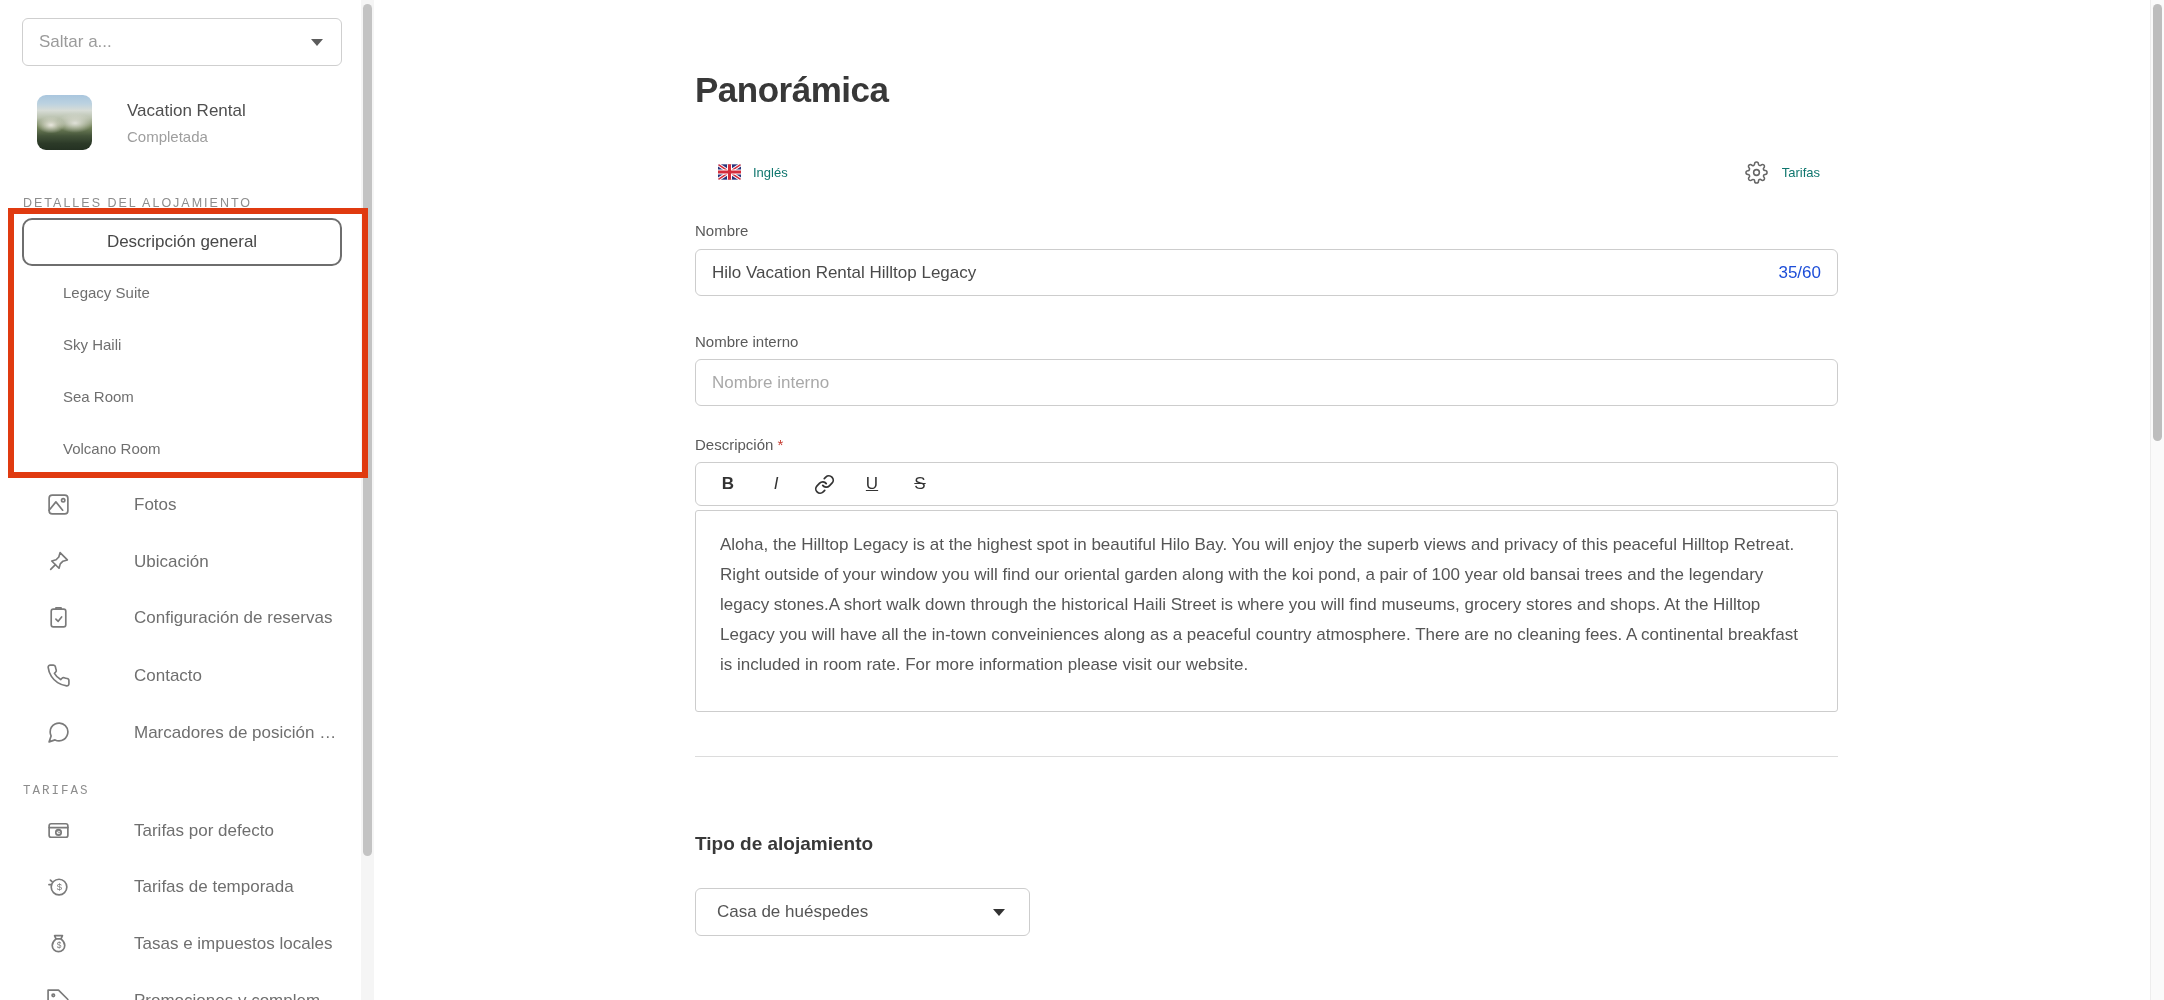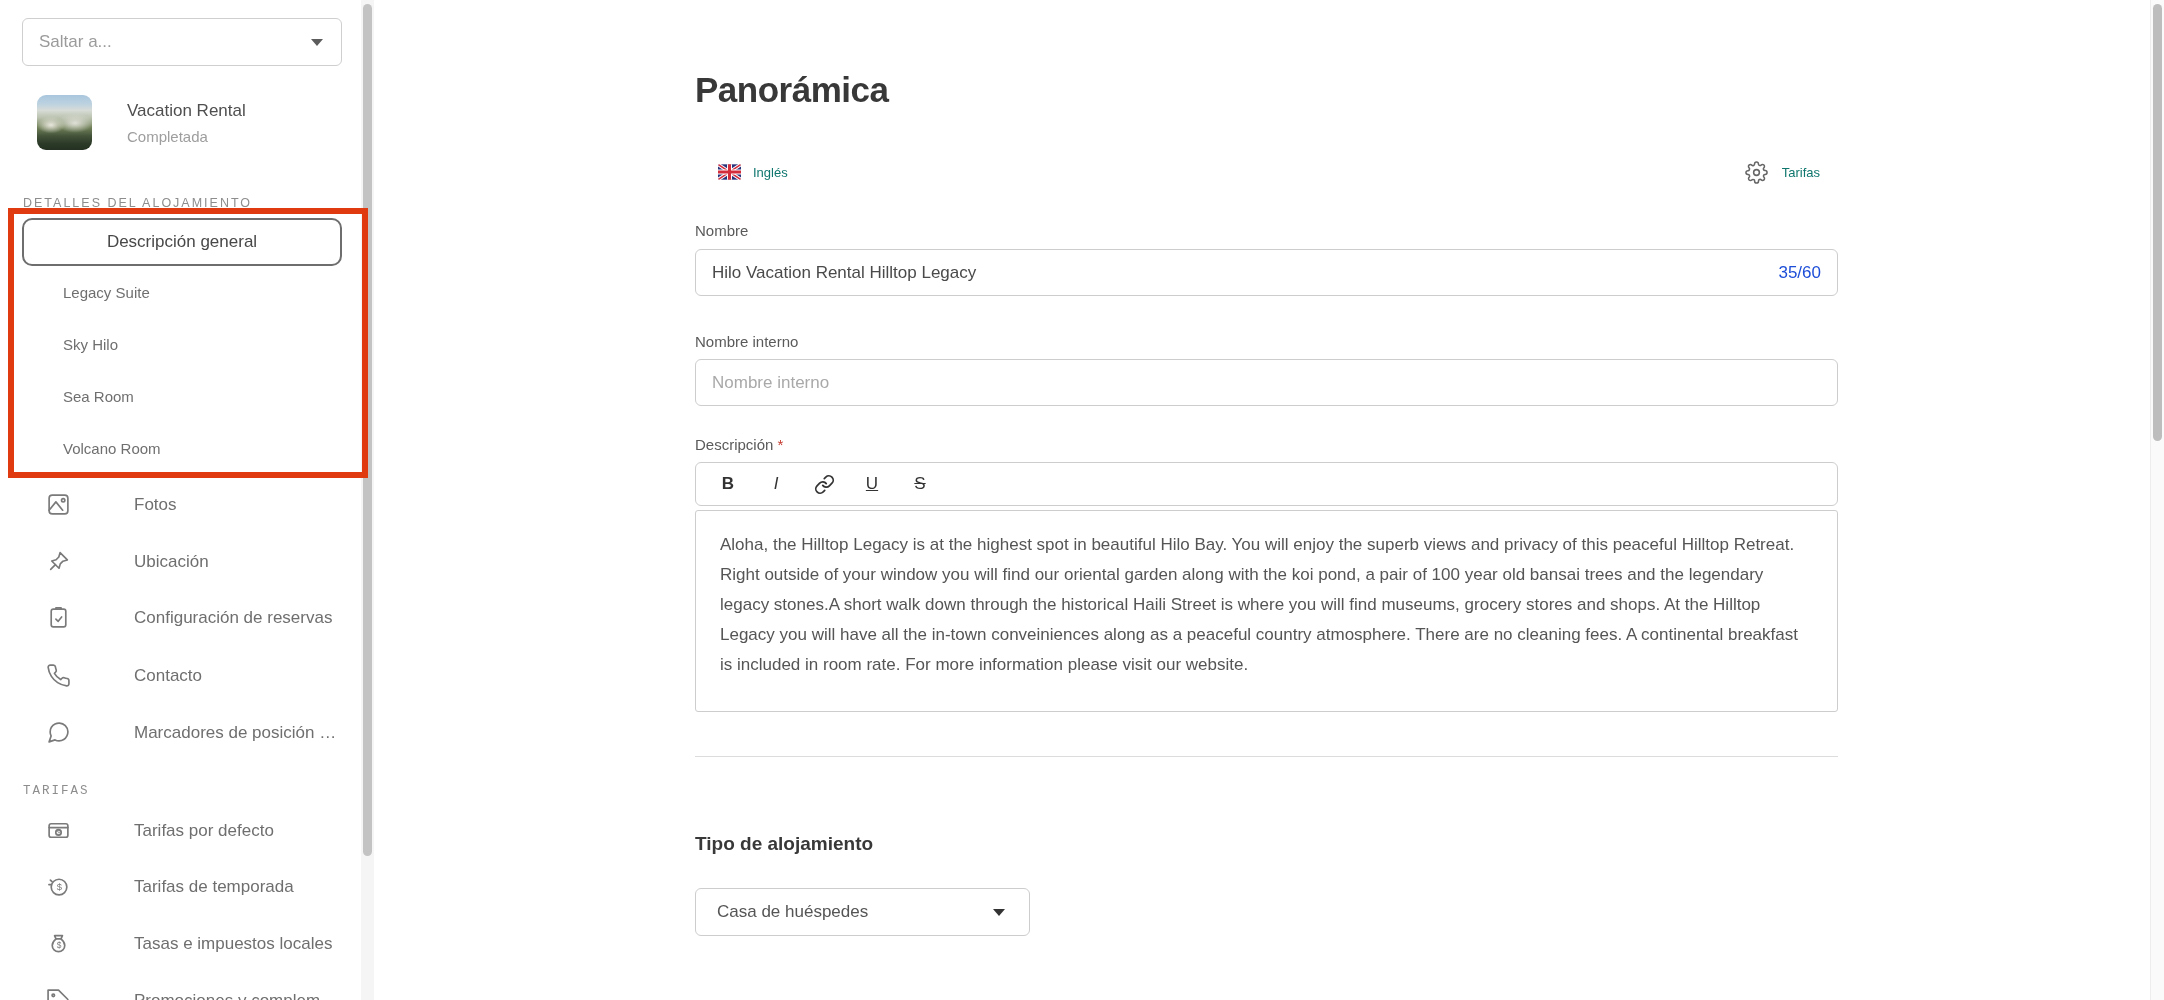--- a/index.html
+++ b/index.html
@@ -107,21 +107,21 @@
     </div>
   </div>
 
   <div class="section-label" style="top:196px;">DETALLES DEL ALOJAMIENTO</div>
 
   <div class="nav-selected">
     <span>Descripción general</span>
   </div>
 
   <div class="room-item" style="top:284px;">Legacy Suite</div>
-  <div class="room-item" style="top:336px;">Sky Hilo</div>
+  <div class="room-item" style="top:336px;">Sky Haili</div>
   <div class="room-item" style="top:388px;">Sea Room</div>
   <div class="room-item" style="top:440px;">Volcano Room</div>
 
   <div class="icon-row" style="top:492px;">
     <svg viewBox="0 0 24 24">
       <rect x="3" y="3" width="18" height="18" rx="3"></rect>
         <circle cx="16.5" cy="8" r="1.6"></circle>
       <path d="M3 17.5l6.5-8 6.5 8"></path>
     </svg>
     <span class="lbl">Fotos</span>

